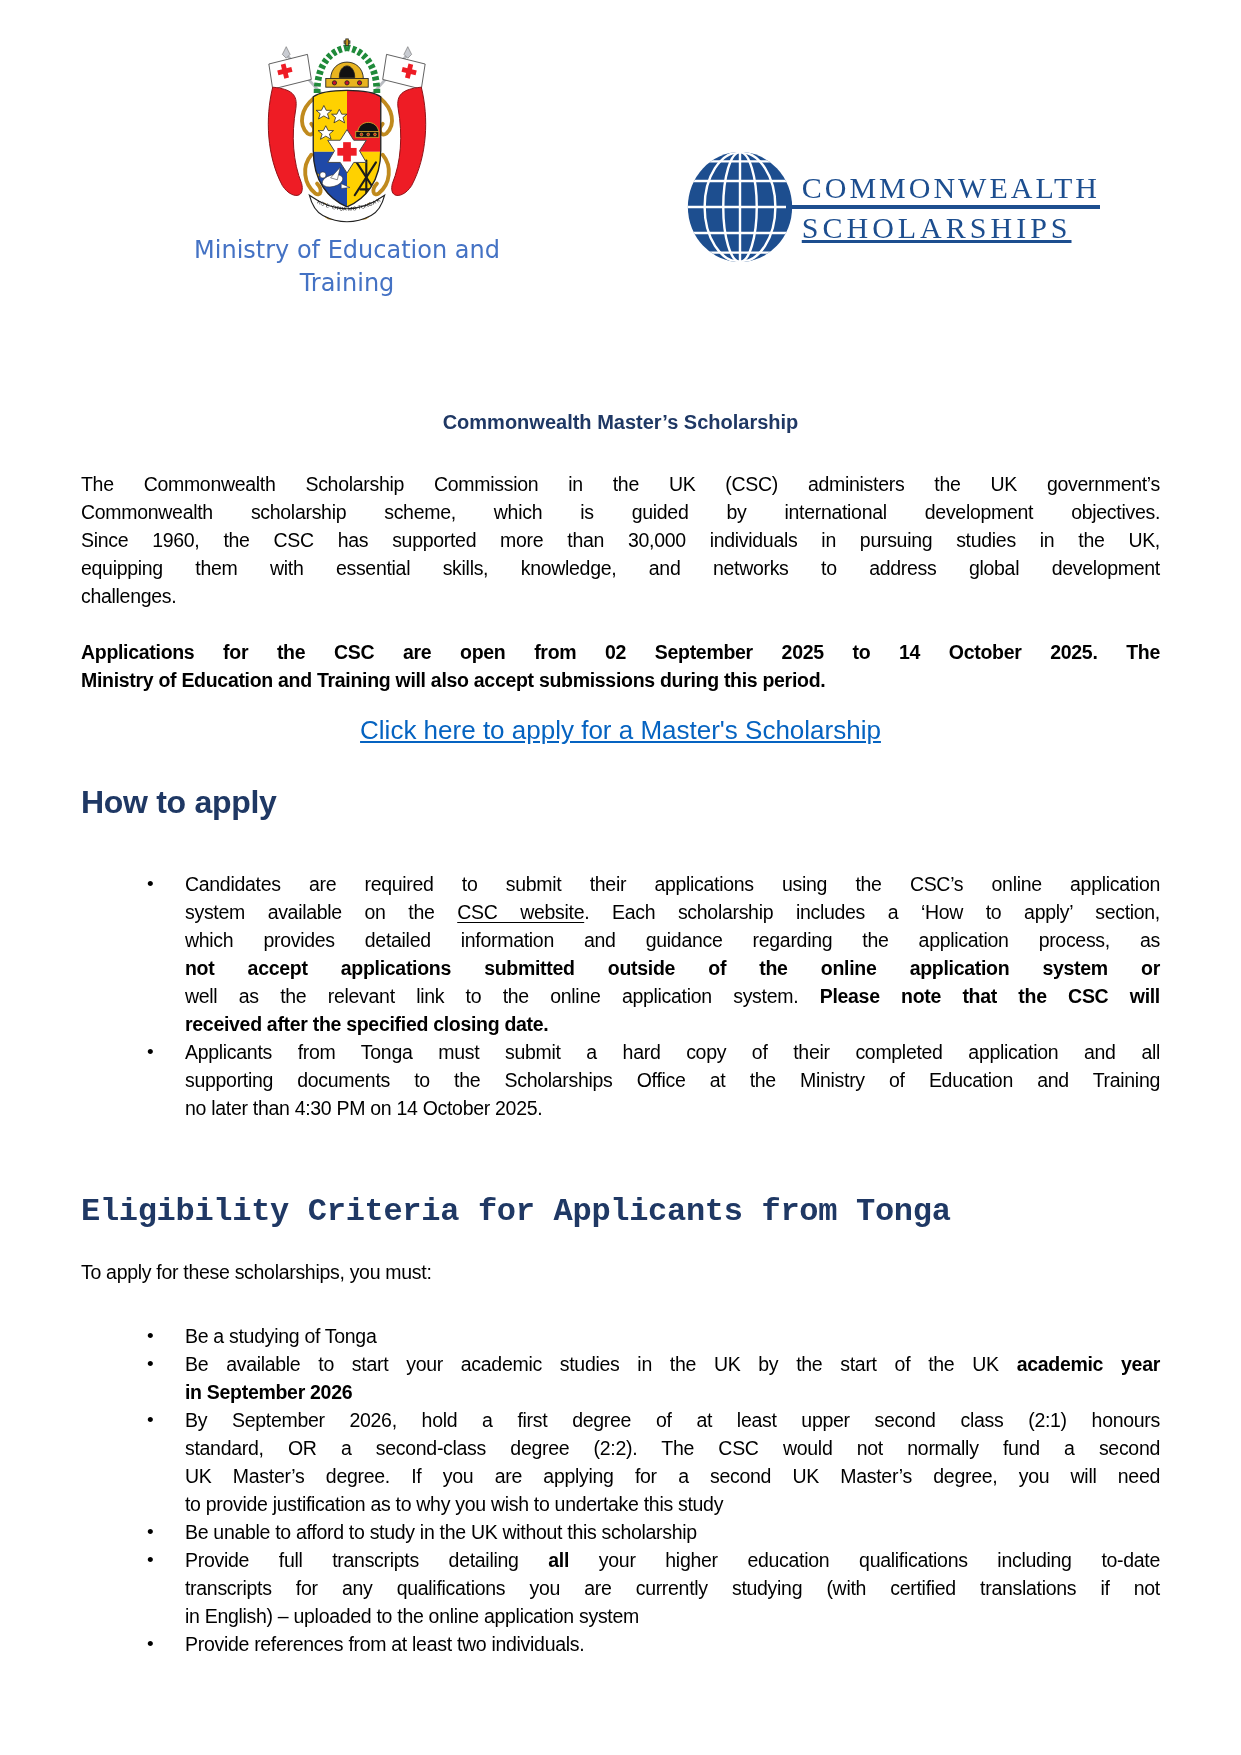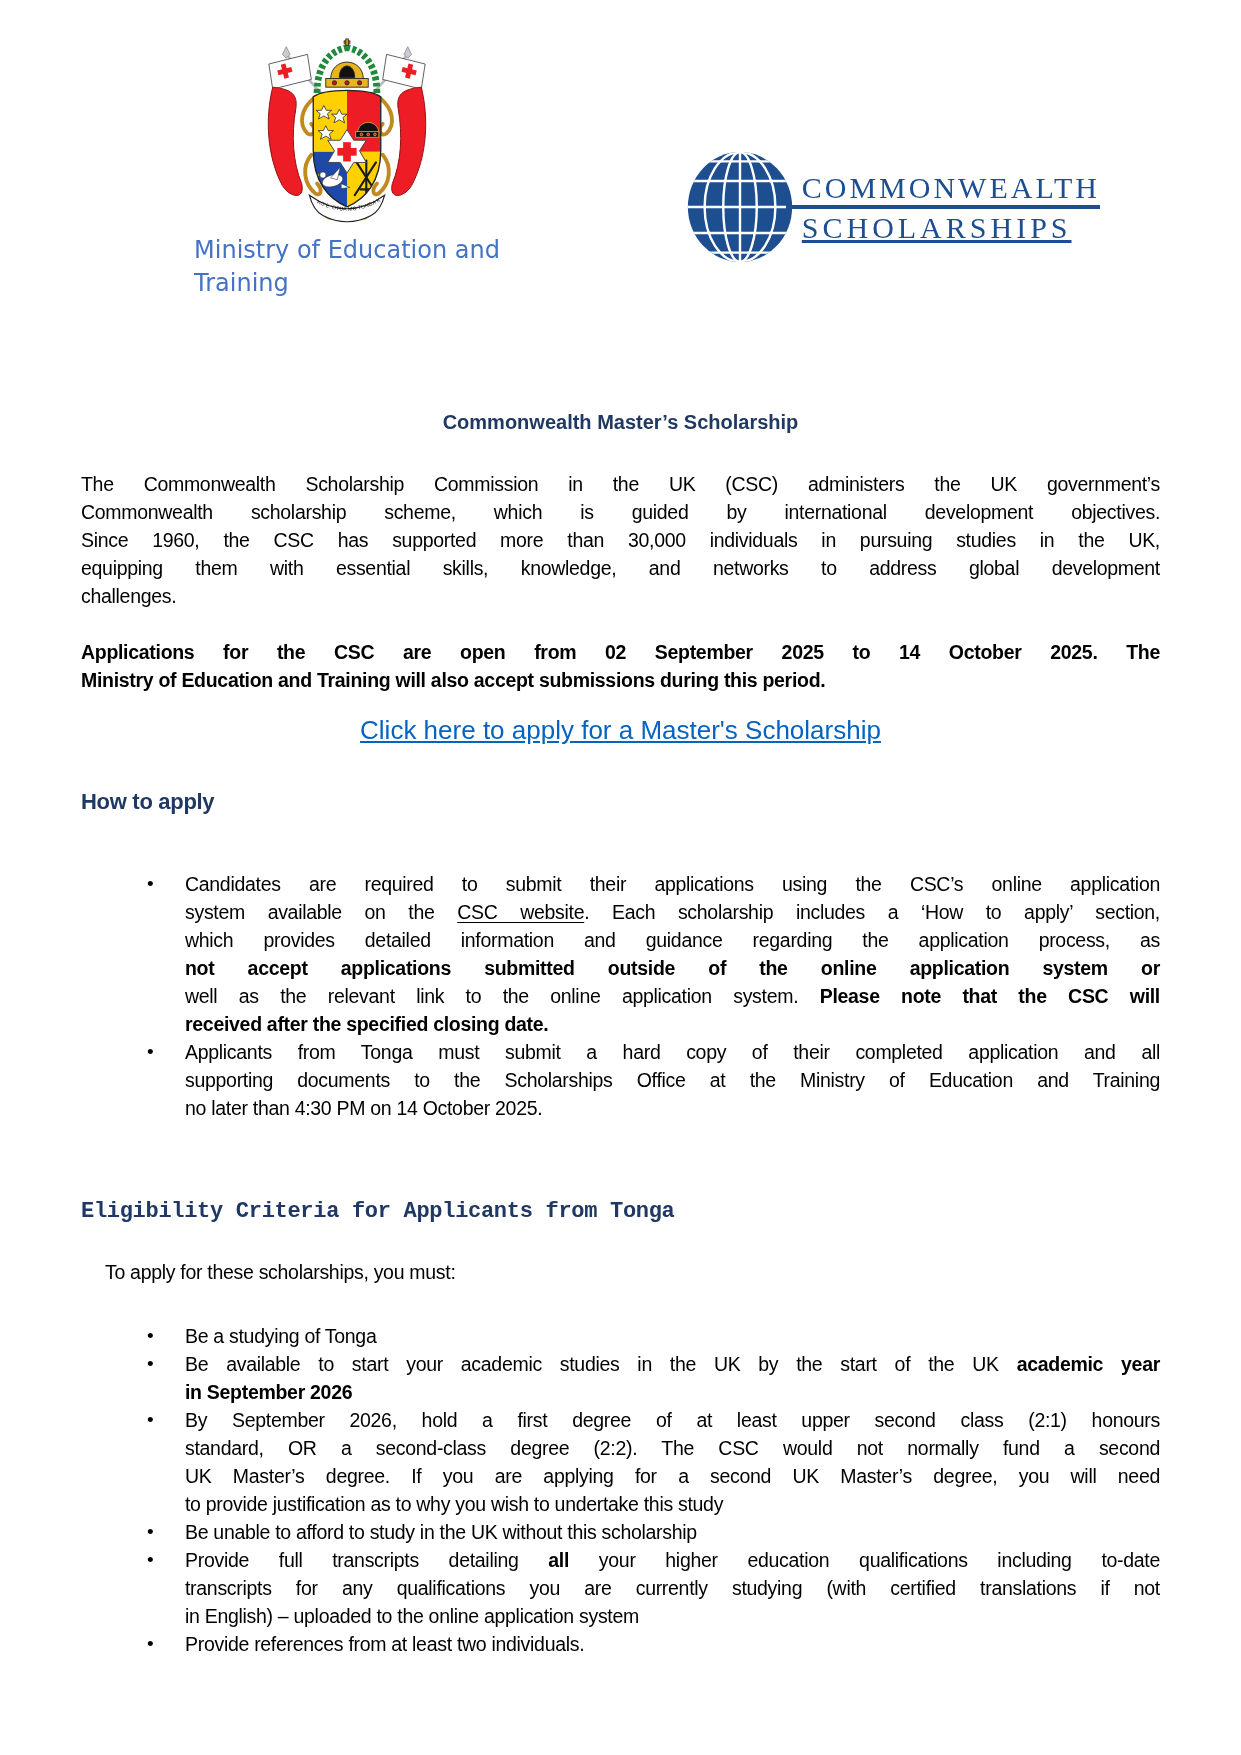--- a/index.html
+++ b/index.html
@@ -15,21 +15,21 @@
     width:1241px;height:1755px;background:#ffffff;overflow:hidden;
     font-family:"Liberation Sans",sans-serif;color:var(--body-text);
   }
   .page{padding:38px 81px 0 81px;}
 
   
   .top-header{display:flex;justify-content:space-between;align-items:flex-start;}
   .crest-block{margin-left:76px;width:380px;display:flex;flex-direction:column;align-items:center;}
   .crest-svg{width:164px;height:190px;display:block;}
   .ministry{
-    margin-top:6px;text-align:left;
+    margin-top:6px;text-align:center;
     font-family:"DejaVu Sans",sans-serif;font-size:24px;line-height:33px;
     color:var(--ministry-blue);
   }
   .cs-logo{margin-top:112px;margin-right:60px;display:flex;align-items:center;justify-content:flex-end;}
   .globe-svg{width:108px;height:114px;display:block;flex:none;}
   .cs-text{margin-left:8px;position:relative;}
   .cs-word{
     font-family:"Liberation Serif",serif;color:var(--logo-navy);
     font-size:30px;line-height:31px;white-space:nowrap;
   }
@@ -43,27 +43,27 @@
     font-size:20px;line-height:36px;font-weight:700;color:var(--heading-navy);
   }
   .bodytext{font-size:19.5px;line-height:28px;letter-spacing:-0.3px;}
   .jline{text-align:justify;text-align-last:justify;}
   .jline.last{text-align-last:left;}
   .intro{margin-top:30px;}
   .dates{margin-top:28px;font-weight:700;}
   .link-row{margin-top:22px;text-align:center;font-size:26px;line-height:28px;}
   .link-row a{color:var(--link-blue);text-decoration:underline;}
   h1.sec{
-    font-size:22px;line-height:36px;font-weight:700;color:var(--heading-navy);margin:0;
+    font-size:32px;line-height:36px;font-weight:700;color:var(--heading-navy);margin:0;
     letter-spacing:-0.3px;
   }
   #how-heading{margin-top:40px;}
   #how-bullets{margin-top:50px;}
   #elig-heading{margin-top:72px;font-family:Liberation Mono, monospace;}
-  .must{margin-top:28px;margin-left:24px;}
+  .must{margin-top:28px;}
   #elig-bullets{margin-top:36px;}
   .bullet{position:relative;padding-left:104px;}
   .bullet .marker{
     position:absolute;left:66px;top:0;font-size:19px;line-height:28px;color:#000;
   }
   u{text-underline-offset:3px;}
 </style>
 </head>
 <body>
 

